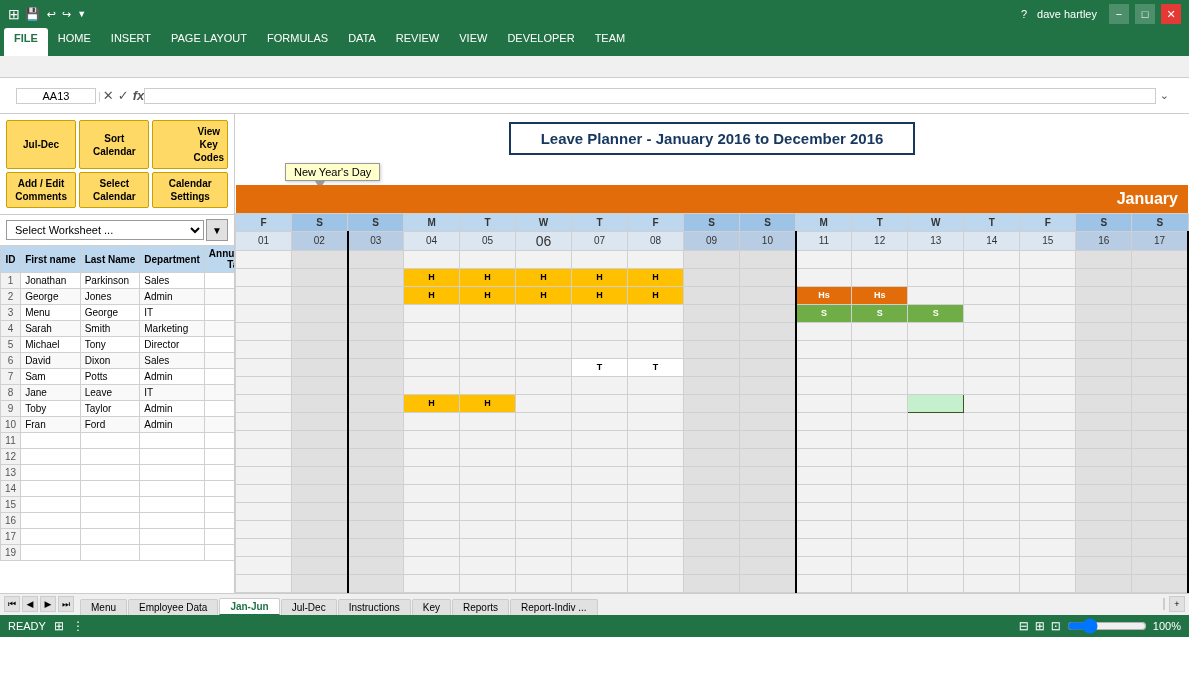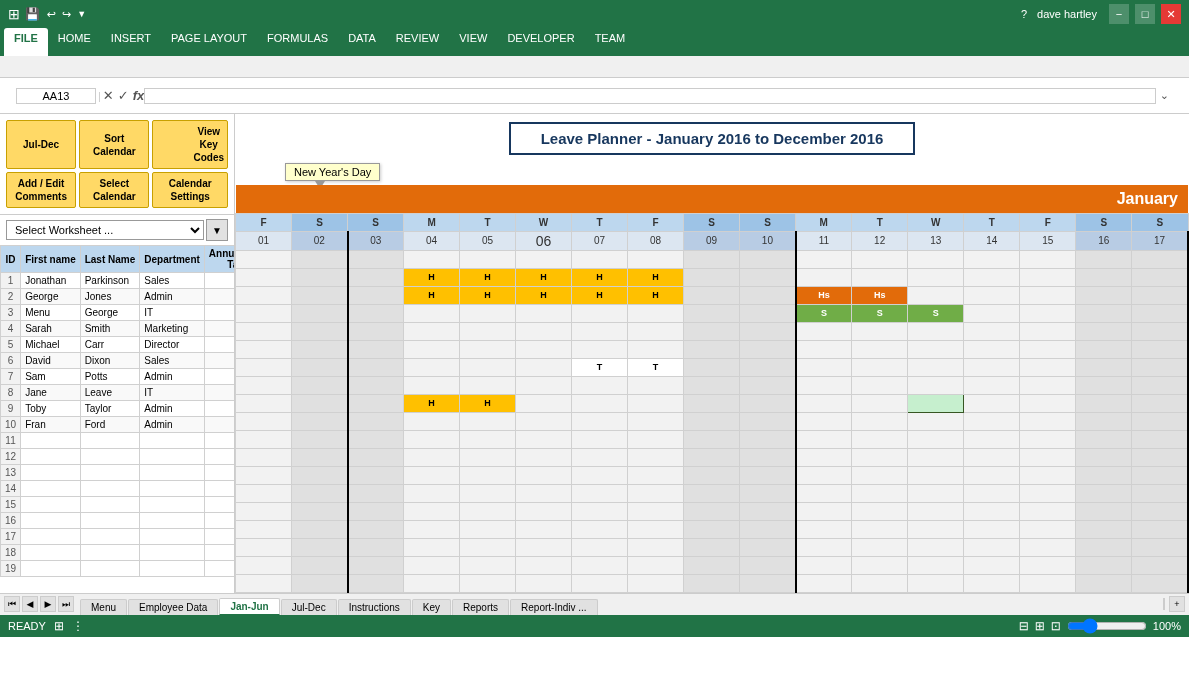--- a/index.html
+++ b/index.html
@@ -444,21 +444,21 @@
     <td class="row-num-cell">4</td>
     <td>Sarah</td>
     <td>Smith</td>
     <td>Marketing</td>
     <td style="text-align:center;">0</td>
 
   </tr>
             <tr class="odd-row">
     <td class="row-num-cell">5</td>
     <td>Michael</td>
-    <td>Carr</td>
+    <td>Tony</td>
     <td>Director</td>
     <td style="text-align:center;">0</td>
 
   </tr>
             <tr class="even-row">
     <td class="row-num-cell">6</td>
     <td>David</td>
     <td>Dixon</td>
     <td>Sales</td>
     <td style="text-align:center;">0</td>
@@ -539,28 +539,20 @@
             <tr>
     <td class="row-num-cell">16</td>
     <td></td>
     <td></td>
     <td></td>
     <td></td>
 
   </tr>
             <tr>
     <td class="row-num-cell">17</td>
-    <td></td>
-    <td></td>
-    <td></td>
-    <td></td>
-
-  </tr>
-            <tr>
-    <td class="row-num-cell">18</td>
     <td></td>
     <td></td>
     <td></td>
     <td></td>
 
   </tr>
             <tr>
     <td class="row-num-cell">19</td>
     <td></td>
     <td></td>

